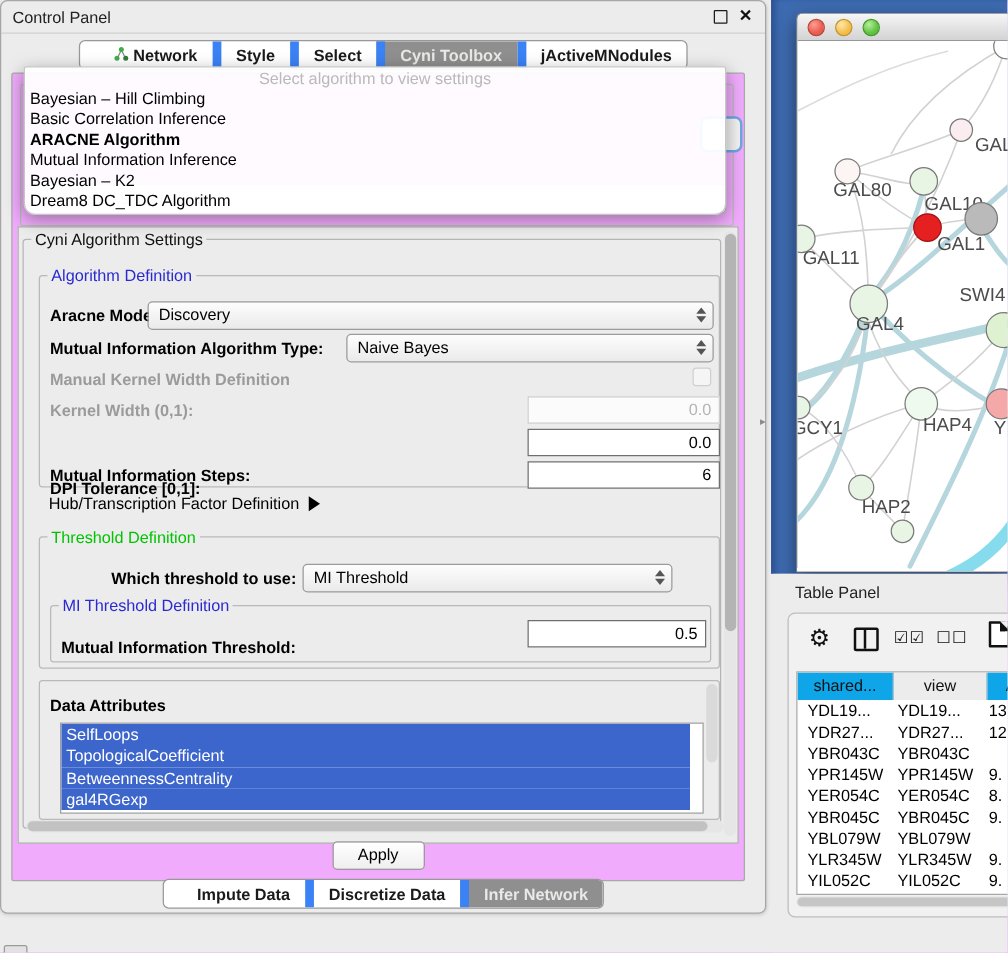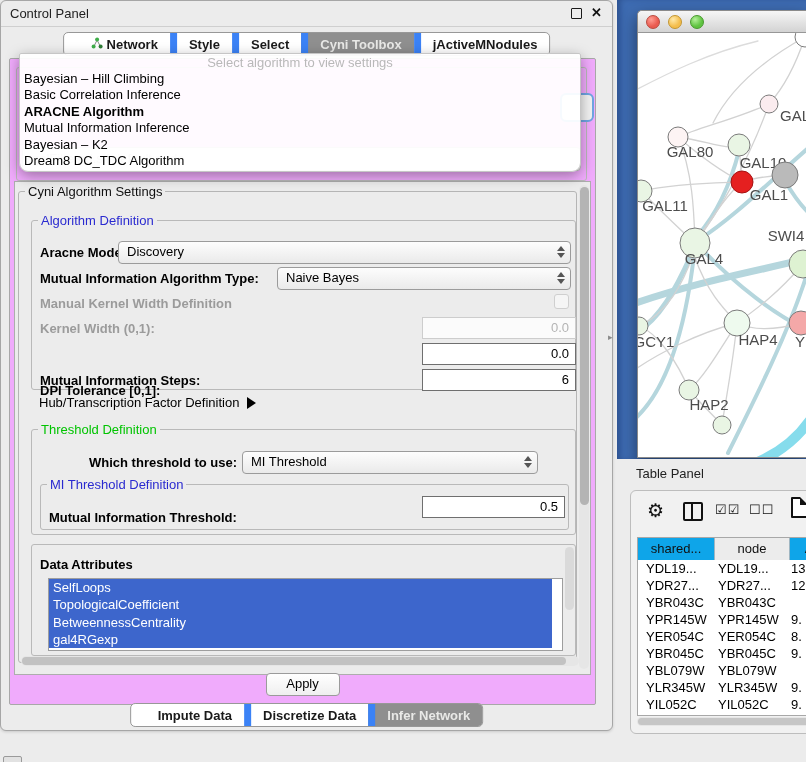--- a/index.html
+++ b/index.html
@@ -367,21 +367,21 @@
       <div class="tb-toolbar">
         <div class="gear-ico">⚙</div>
         <div class="cols-ico"></div>
         <div class="checks-ico">☑☑</div>
         <div class="unchecks-ico">☐☐</div>
         <div class="file-ico"></div>
       </div>
       <div class="tbl">
         <div class="tbl-head">
             <div class="hc selcol hc1">shared...</div>
-            <div class="hc hc2">node</div>
+            <div class="hc hc2">view</div>
             <div class="hc selcol hc3">A</div>
           </div>
         <div class="tbl-body">
             <div class="tbl-row">
     <span class="c c1">YDL19...</span>
     <span class="c c2">YDL19...</span>
     <span class="c c3">13</span>
   </div>
             <div class="tbl-row">
     <span class="c c1">YDR27...</span>

